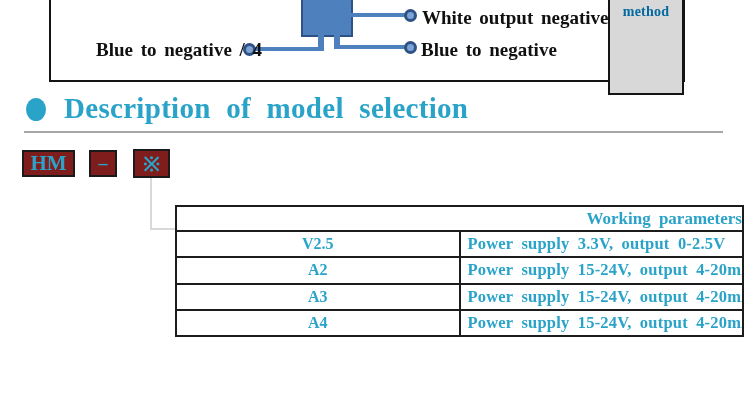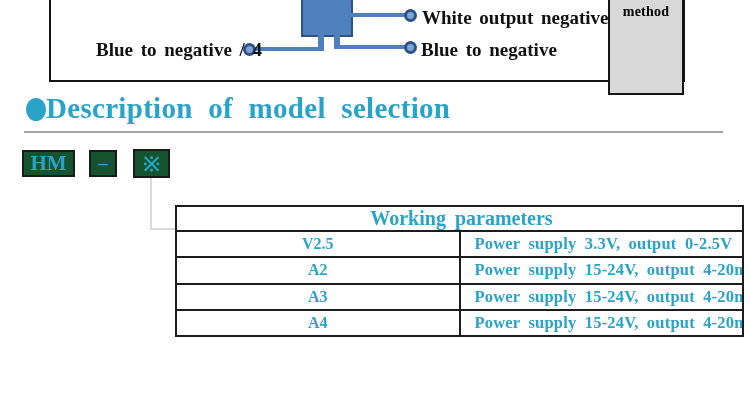--- a/index.html
+++ b/index.html
@@ -12,21 +12,21 @@
     position:absolute;left:49px;top:-14px;width:632px;height:92px;
     border:2.5px solid #141414;background:#ffffff;
   }
   .method-box{
     position:absolute;left:608px;top:-14px;width:72px;height:89px;
     background:#d8d8d8;border:2.5px solid #141414;
     display:flex;justify-content:center;align-items:flex-start;
     padding-top:16px;box-sizing:content-box;
   }
   .method-box span{
-    font-size:14px;font-weight:bold;color:#000000;letter-spacing:.2px;
+    font-size:14px;font-weight:bold;color:#0369a1;letter-spacing:.2px;
   }
   .sensor-box{
     position:absolute;left:301px;top:-9px;width:52px;height:46px;
     background:#4d80bd;border:2px solid #2d5286;box-sizing:border-box;
   }
   .wire{position:absolute;background:#4d80bd;}
   .leg-left {left:318px;top:35px;width:6px;height:16px;}
   .leg-right{left:334px;top:35px;width:6px;height:14px;}
   .wire-left {left:249px;top:47px;width:72px;height:4px;}
   .wire-right{left:338px;top:45px;width:70px;height:4px;}
@@ -44,52 +44,52 @@
   }
   .lbl-white{left:422px;top:7px;}
   .lbl-blue-right{left:421px;top:39px;}
   .lbl-blue-left{left:96px;top:39px;width:144px;text-align:right;}
   
   .bullet{
     position:absolute;left:26px;top:98px;width:20px;height:23px;
     border-radius:50%;background:#2aa3c9;
   }
   .sec-title{
-    position:absolute;left:46px;top:92px;font-size:29px;font-weight:bold;
+    position:absolute;left:64px;top:92px;font-size:29px;font-weight:bold;
     color:#2aa3c9;word-spacing:8px;letter-spacing:.3px;white-space:nowrap;
   }
   .sec-underline{
     position:absolute;left:24px;top:131px;width:699px;height:2px;background:#a6a6a6;
   }
   
   .code-box{
-    position:absolute;border:2.5px solid #1a1a1a;background:#14532d;
+    position:absolute;border:2.5px solid #1a1a1a;background:#7f1d1d;
     display:flex;align-items:center;justify-content:center;
     color:#2aa3c9;font-weight:bold;box-sizing:border-box;
   }
   .box-hm  {left:22px;top:150px;width:53px;height:27px;font-size:21px;}
   .box-dash{left:89px;top:150px;width:28px;height:27px;font-size:18px;}
   .box-wild{left:133px;top:149px;width:37px;height:29px;font-size:20px;}
   .conn-v{position:absolute;left:150px;top:178px;width:2px;height:52px;background:#d9d9d9;}
   .conn-h{position:absolute;left:150px;top:228px;width:25px;height:2px;background:#d9d9d9;}
   
   .param-table{
     position:absolute;left:175px;top:205px;width:569px;
     border-collapse:collapse;table-layout:fixed;
   }
   .param-table th,.param-table td{
     border:2px solid #1c1c1c;color:#2aa3c9;font-weight:bold;
     font-family:"Liberation Serif", serif;overflow:hidden;white-space:nowrap;
   }
   .param-table th{
-    height:23px;text-align:center;padding:0 0 0 4px;font-size:20px;word-spacing:4px;
+    height:23px;text-align:right;padding:0 0 0 4px;font-size:17px;word-spacing:4px;
   }
   .param-table td{height:22.3px;font-size:16.5px;}
   .param-table td.code-cell{width:66px;text-align:center;font-size:16px;}
-  .param-table td.desc-cell{padding-left:14px;word-spacing:4px;letter-spacing:.2px;}
+  .param-table td.desc-cell{padding-left:7px;word-spacing:4px;letter-spacing:.2px;}
 </style>
 </head>
 <body>
 
 <div class="stage">
 
   <div>
     <div class="outer-box"></div>
     <div class="method-box">
       <span>method</span>

